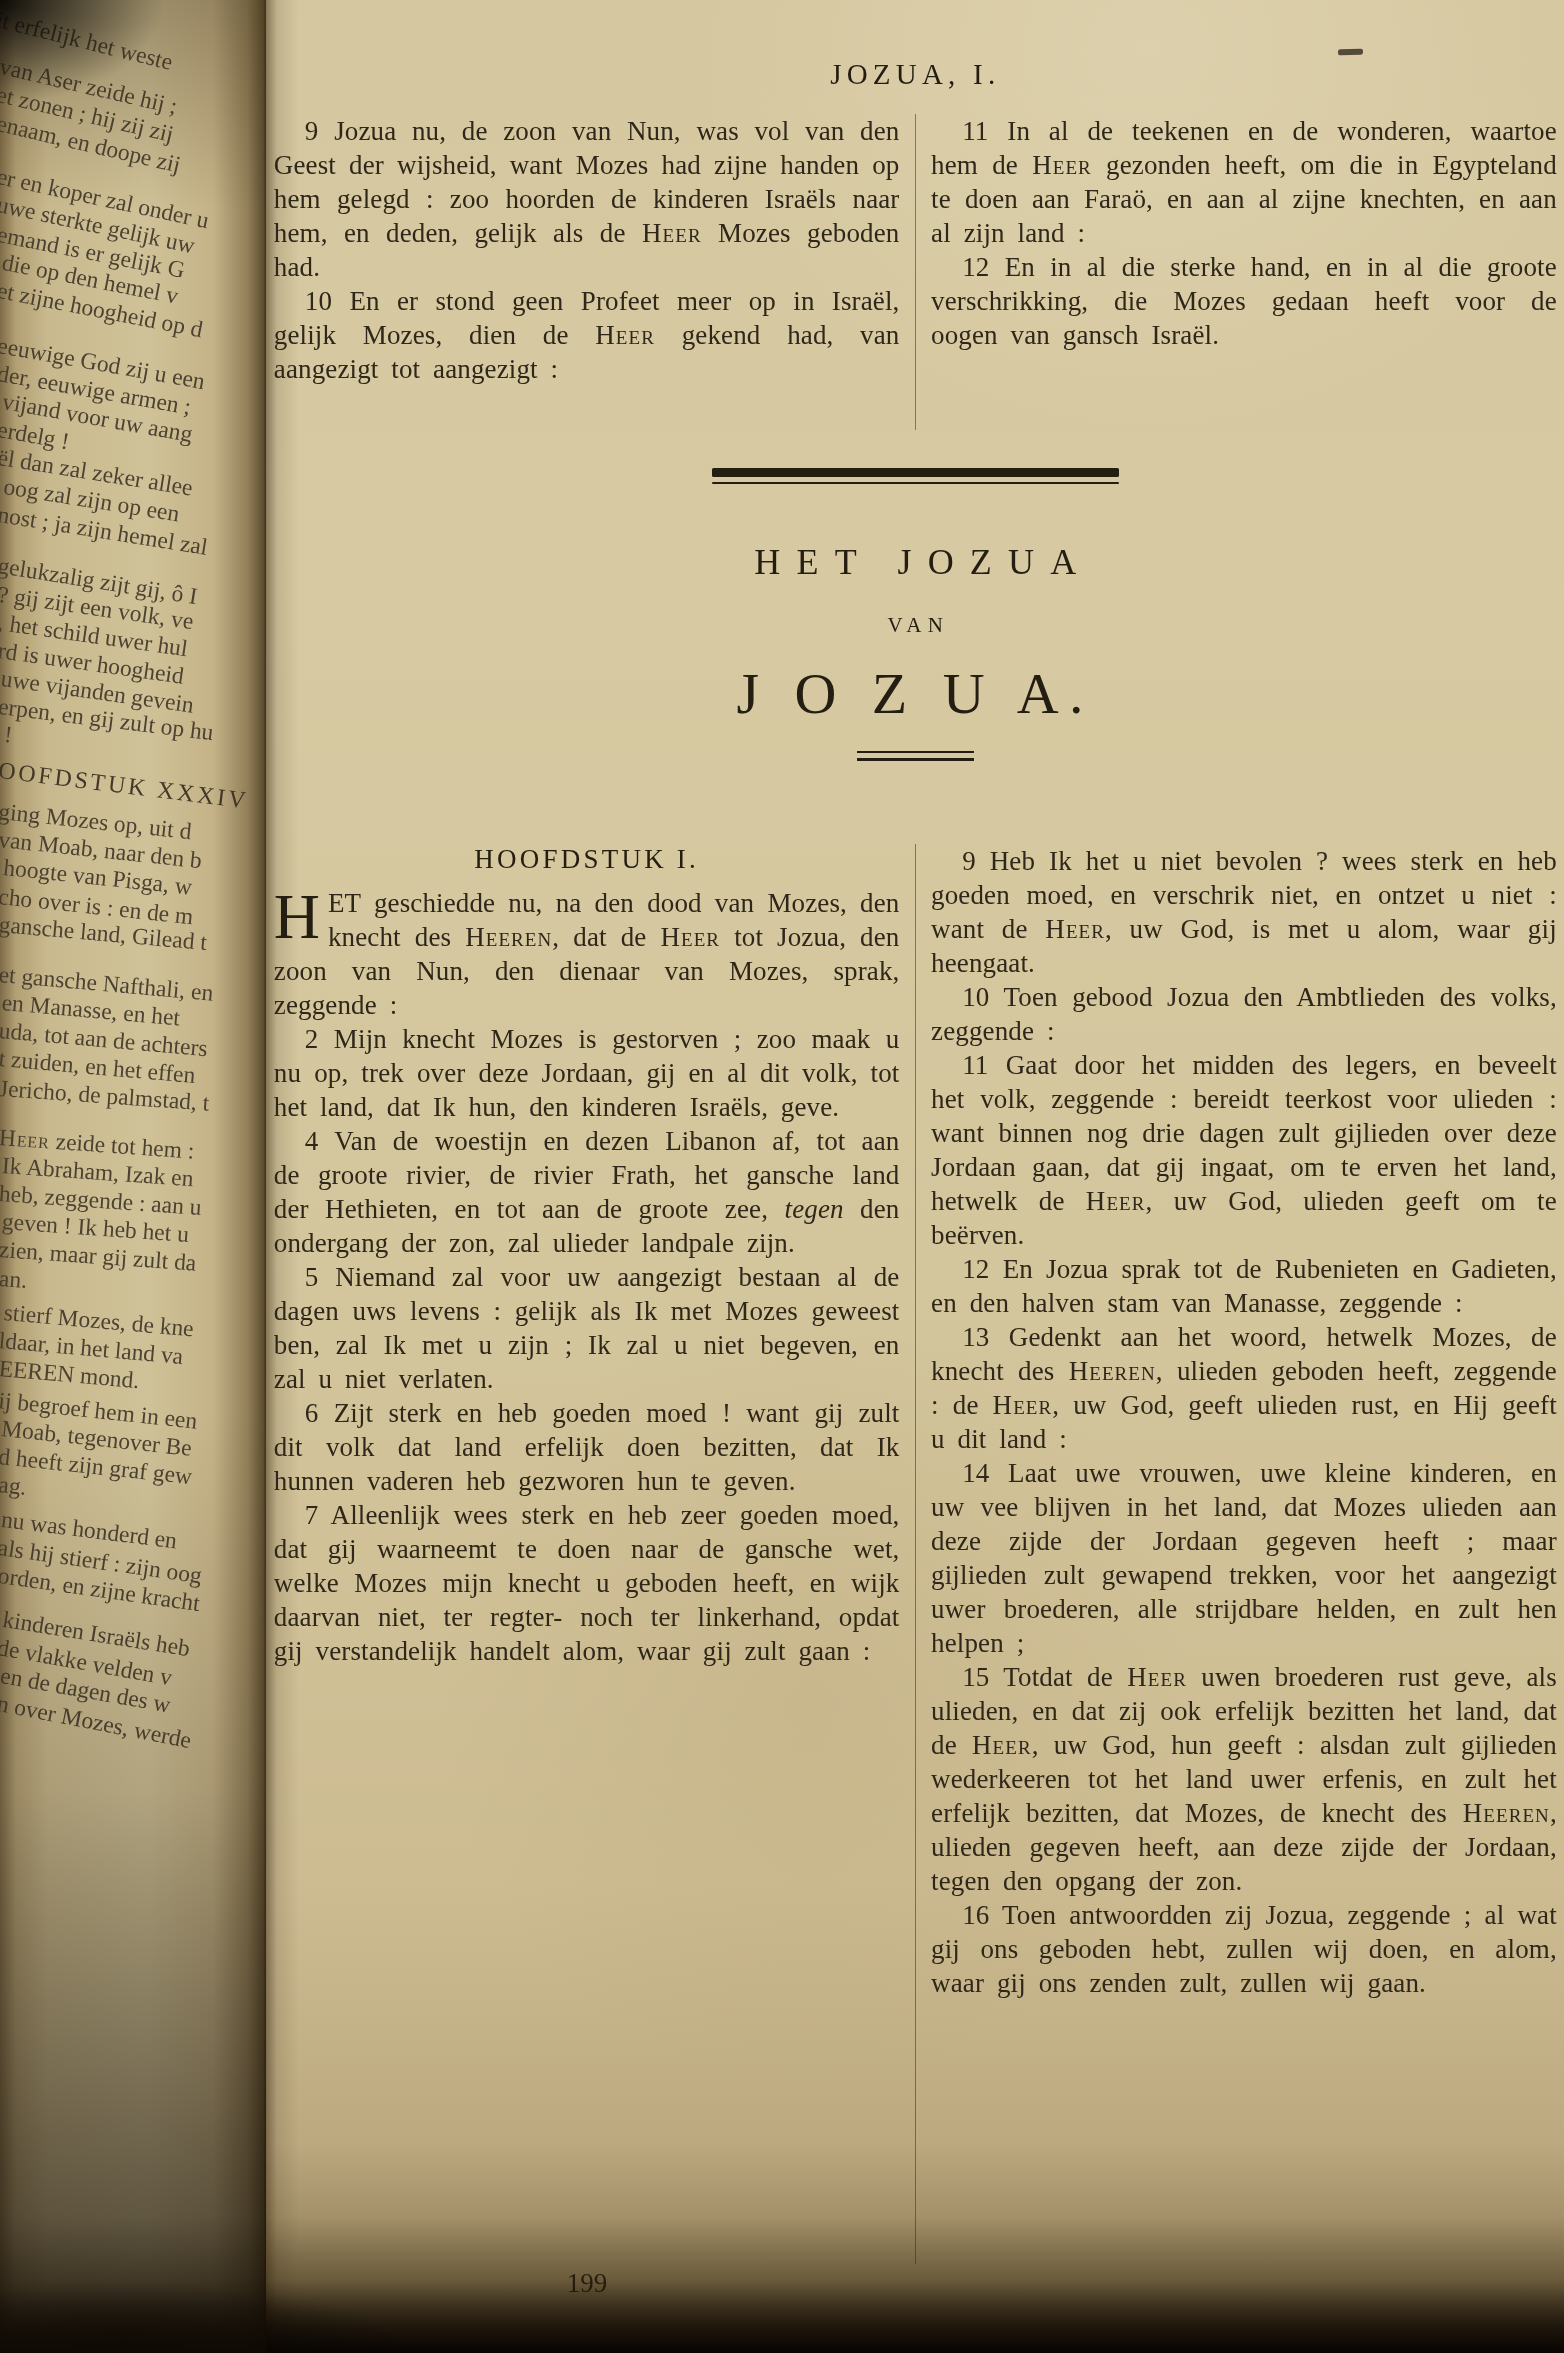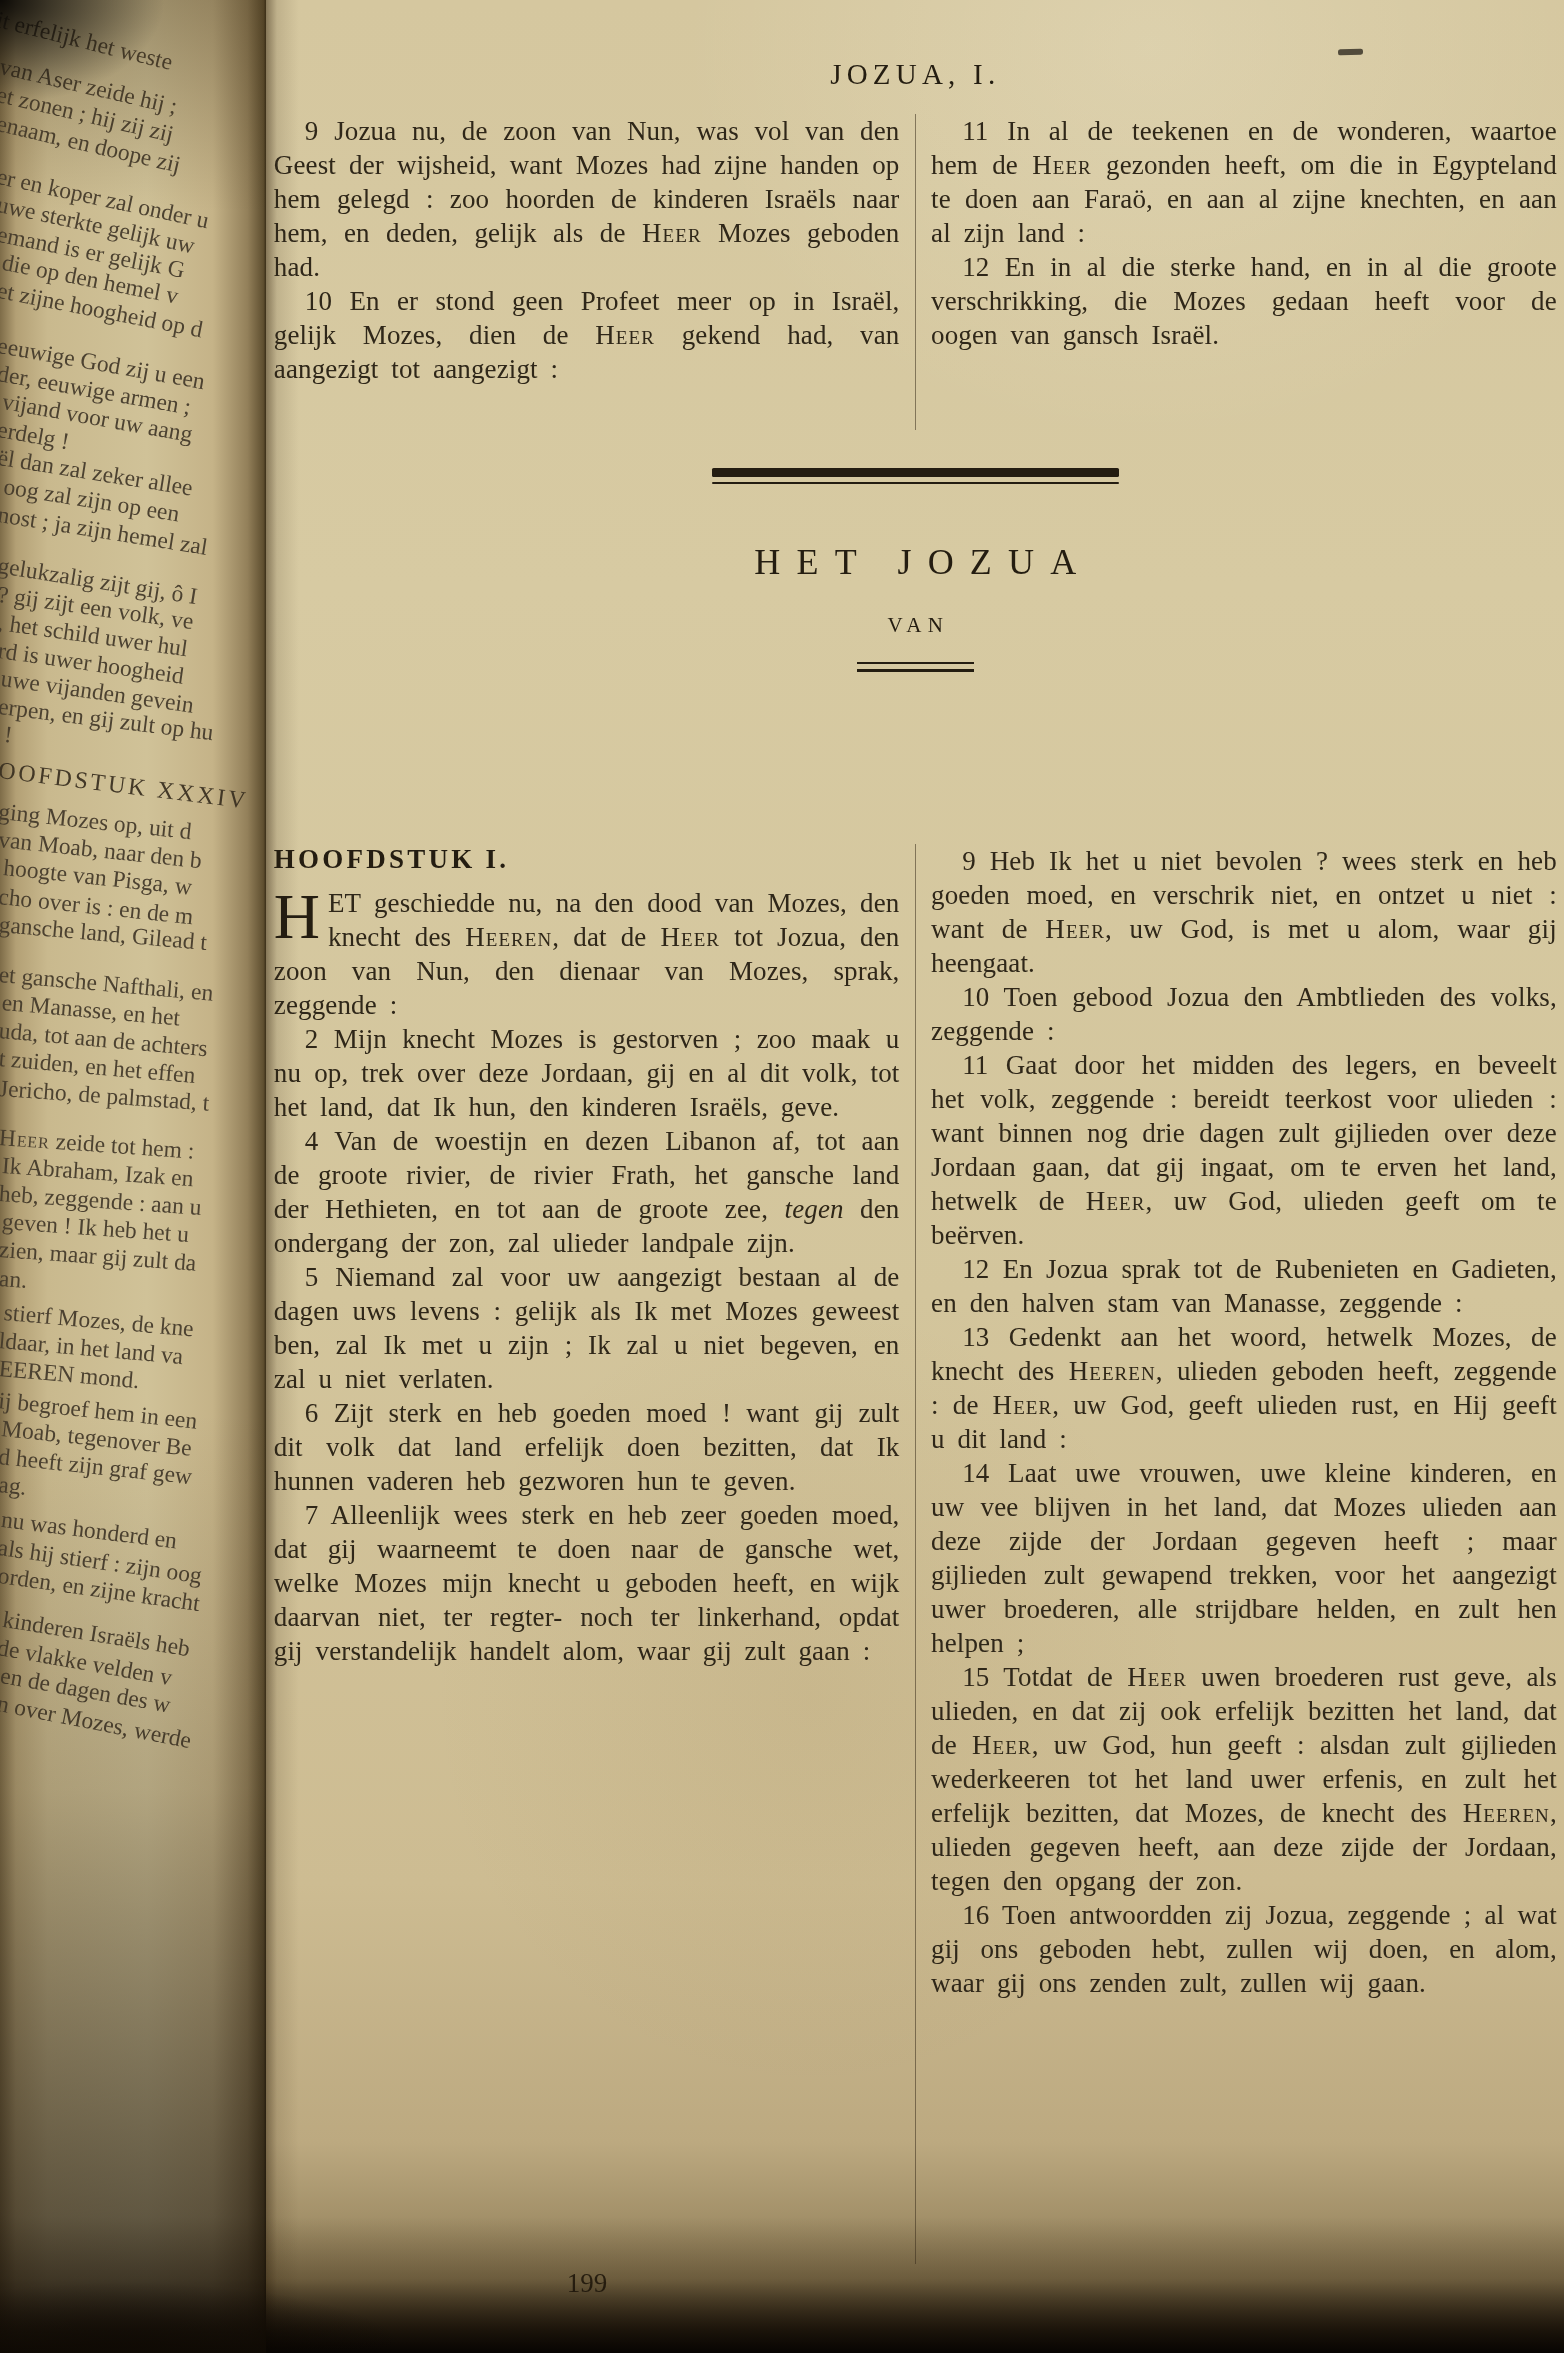--- a/index.html
+++ b/index.html
@@ -81,21 +81,21 @@
   .bt2{font-size:21px;letter-spacing:.3em;text-indent:.3em;margin-top:30px;}
   .bt3{font-size:58px;letter-spacing:.18em;margin-top:22px;}
   .double-rule{width:117px;margin:23.5px auto 0;}
   .double-rule > div{height:2.3px;background:var(--ink-strong,#241d11);margin-bottom:5.5px;}
 
   .main-columns{
     position:absolute;top:844px;left:7.8px;width:1283px;height:1420px;
     display:flex;overflow:hidden;
   }
   .chapter-head{
-    margin:0 0 11px 0;text-align:left;font-weight:bold;
+    margin:0 0 11px 0;text-align:center;font-weight:normal;
     font-size:27px;letter-spacing:.12em;color:var(--ink-strong,#241d11);
   }
 
   .page-number{
     position:absolute;top:2268px;left:196px;width:250px;text-align:center;
     font-size:27px;color:var(--ink-strong,#241d11);
   }
 
   .bottom-shadow{
     position:absolute;left:0;right:0;bottom:0;height:137px;pointer-events:none;
@@ -188,20 +188,21 @@
     </div>
 
     <div class="section-rule">
       <div class="rule-thick"></div>
       <div class="rule-thin"></div>
     </div>
 
     <div class="book-title">
       <div class="bt1">HET JOZUA</div>
       <div class="bt2">VAN</div>
+      <div class="bt3">J O Z U A.</div>
       <div class="double-rule">
         <div></div>
         <div></div>
       </div>
     </div>
 
     <div class="main-columns">
       <div class="col">
         <h2 class="chapter-head">HOOFDSTUK I.</h2>
         <div id="main-left">

